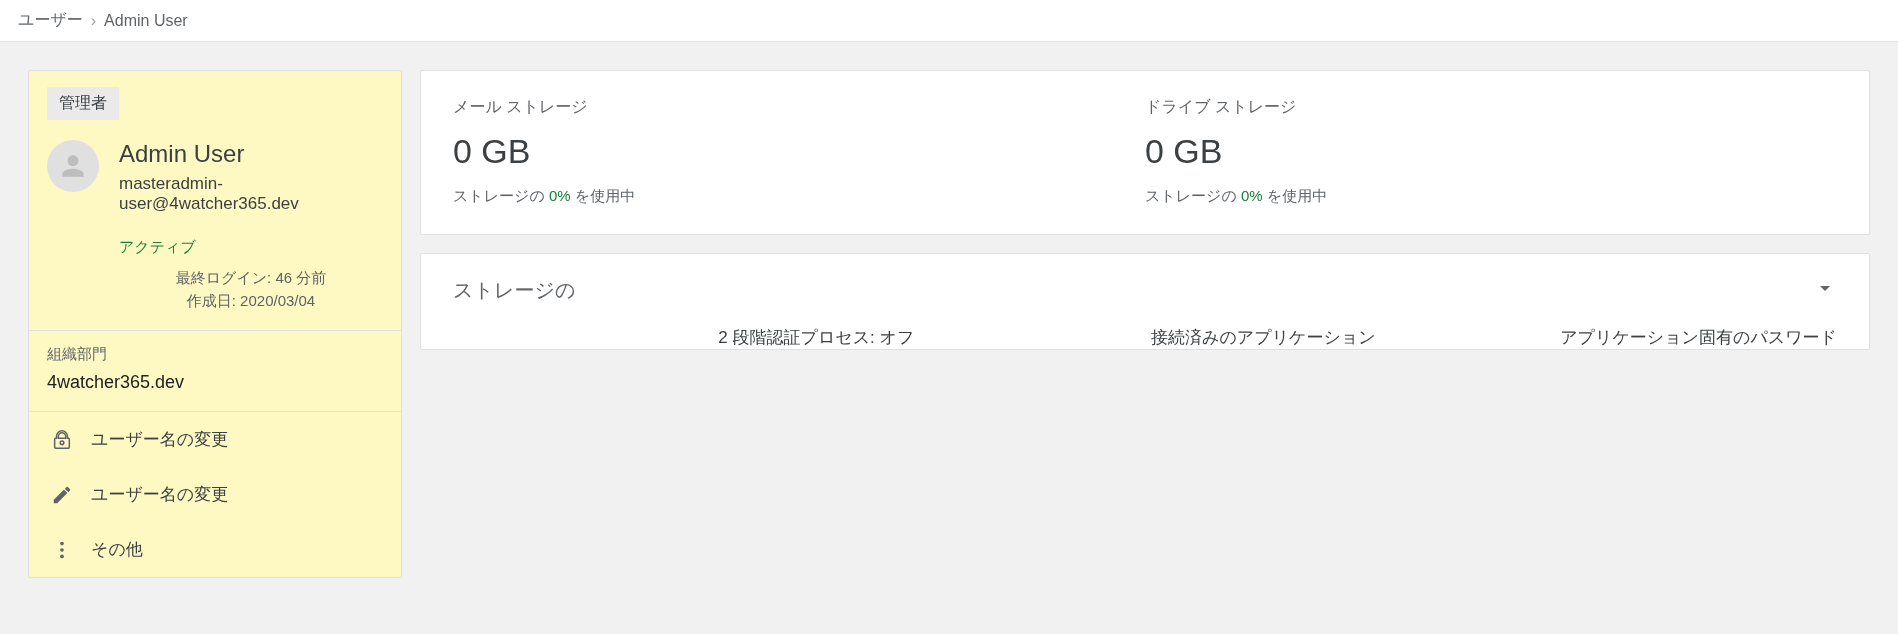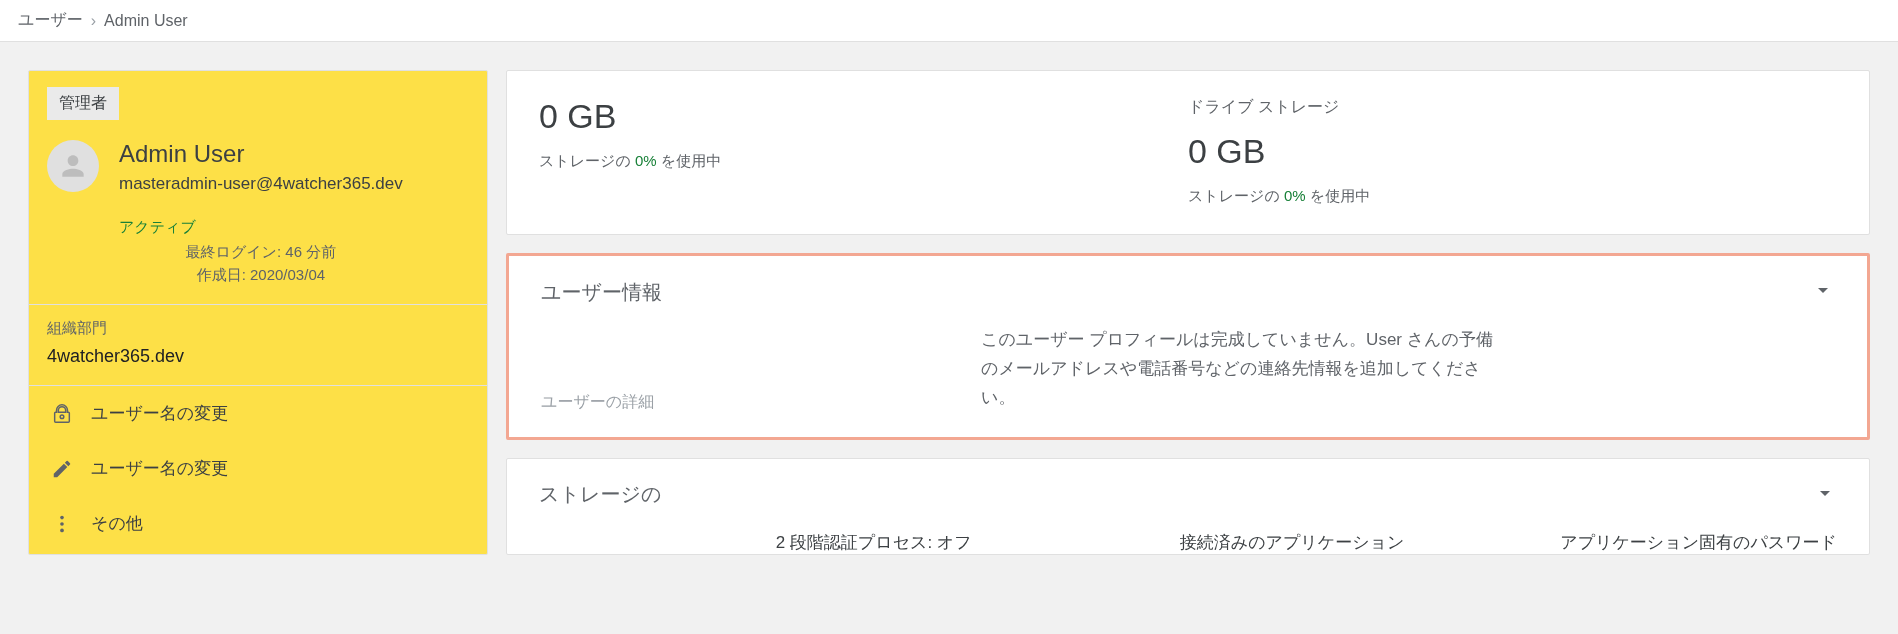--- a/index.html
+++ b/index.html
@@ -4,31 +4,31 @@
 <style>
   * { box-sizing: border-box; margin: 0; padding: 0; }
   body { font-family: Arial, "Helvetica Neue", sans-serif; background: #f1f1f1; color: #202124; width: 1898px; }
   
   .breadcrumb { background: #fff; padding: 10px 18px; font-size: 16px; color: #5f6368; border-bottom: 1px solid #e0e0e0; display: flex; align-items: center; gap: 8px; }
   .breadcrumb .sep { color: #9aa0a6; }
   .breadcrumb .current { color: #5f6368; }
   
   .main-wrap { display: flex; gap: 18px; padding: 28px 28px 0 28px; }
   
-  .sidebar-card { background: #fde047; width: 460px; flex-shrink: 0; border: 1px solid #e0e0e0; border-radius: 2px; }
+  .sidebar-card { background: #fef9c3; width: 374px; flex-shrink: 0; border: 1px solid #e0e0e0; border-radius: 2px; }
   
   .badge-wrap { padding: 16px 18px 6px 18px; }
   .badge { display: inline-block; background: #eaeaea; color: #3c4043; font-size: 16px; padding: 6px 12px; }
   
   .profile-row { display: flex; gap: 20px; padding: 14px 18px 18px 18px; }
   .avatar { width: 52px; height: 52px; border-radius: 50%; background: #e0e0e0; display: flex; align-items: center; justify-content: center; flex-shrink: 0; }
   .avatar svg { width: 32px; height: 32px; fill: #bdbdbd; }
   .profile-info .name { font-size: 24px; color: #3c4043; margin-bottom: 6px; }
   .profile-info .email { font-size: 17px; color: #3c4043; margin-bottom: 24px; }
-  .profile-info .status { font-size: 15px; color: #188038; margin-bottom: 4px; }
+  .profile-info .status { font-size: 15px; color: #188038; margin-bottom: 10px; }
   .profile-info .meta { font-size: 15px; color: #5f6368; line-height: 1.5; text-align: center; }
   
   .section-divider { border-top: 1px solid #e0e0e0; }
   .org-section { padding: 14px 18px 18px 18px; }
   .org-label { font-size: 15px; color: #5f6368; margin-bottom: 8px; }
   .org-value { font-size: 18px; color: #202124; font-weight: 500; }
   
   .action-list { }
   .action-item { display: flex; align-items: center; gap: 18px; padding: 16px 22px; cursor: pointer; font-size: 17px; color: #3c4043; }
   .action-icon { width: 22px; height: 22px; display: flex; align-items: center; justify-content: center; color: #5f6368; }
@@ -121,52 +121,35 @@
             </svg>
         </span>
         <span>その他</span>
       </div>
     </div>
   </div>
 
   <div class="content-col">
     <div class="stats-card">
       <div class="stat">
+        <div class="stat-label">メール ストレージ</div>
         <div class="stat-value">0 GB</div>
         <div class="stat-sub">
           <span>ストレージの </span><span class="pct">0%</span><span> を使用中</span>
         </div>
       </div>
       <div class="stat">
         <div class="stat-label">ドライブ ストレージ</div>
         <div class="stat-value">0 GB</div>
         <div class="stat-sub">
           <span>ストレージの </span><span class="pct">0%</span><span> を使用中</span>
         </div>
       </div>
     </div>
 
-    <div class="panel highlight">
-      <div class="panel-header">
-        <div class="panel-title">ユーザー情報</div>
-        <span class="chev">
-          <svg viewBox="0 0 24 24">
-              <path d="M7 10l5 5 5-5z"></path>
-            </svg>
-        </span>
-      </div>
-      <div class="userinfo-body">
-        <div class="userinfo-left">
-          <div class="sublink">ユーザーの詳細</div>
-        </div>
-        <div class="userinfo-right">
-          <div class="userinfo-msg">このユーザー プロフィールは完成していません。User さんの予備のメールアドレスや電話番号などの連絡先情報を追加してください。</div>
-        </div>
-      </div>
-    </div>
 
     <div class="panel">
       <div class="panel-header">
         <div class="panel-title">ストレージの</div>
         <span class="chev">
           <svg viewBox="0 0 24 24">
               <path d="M7 10l5 5 5-5z"></path>
             </svg>
         </span>
       </div>

